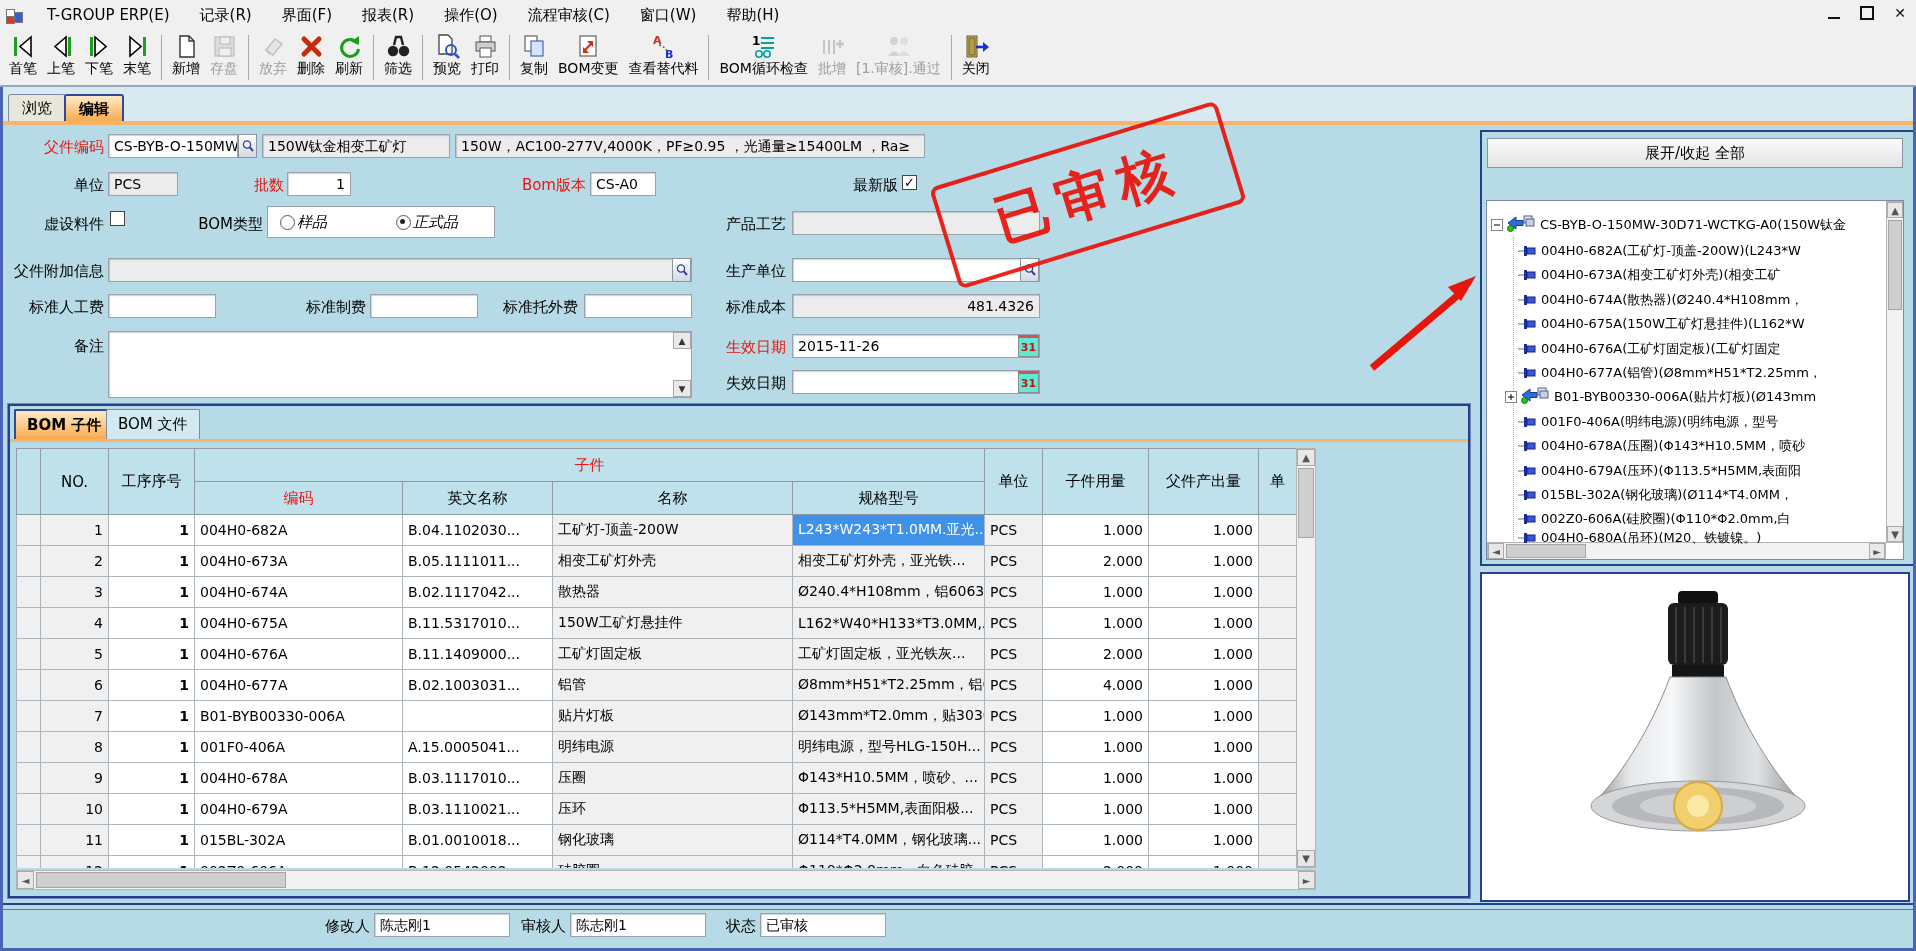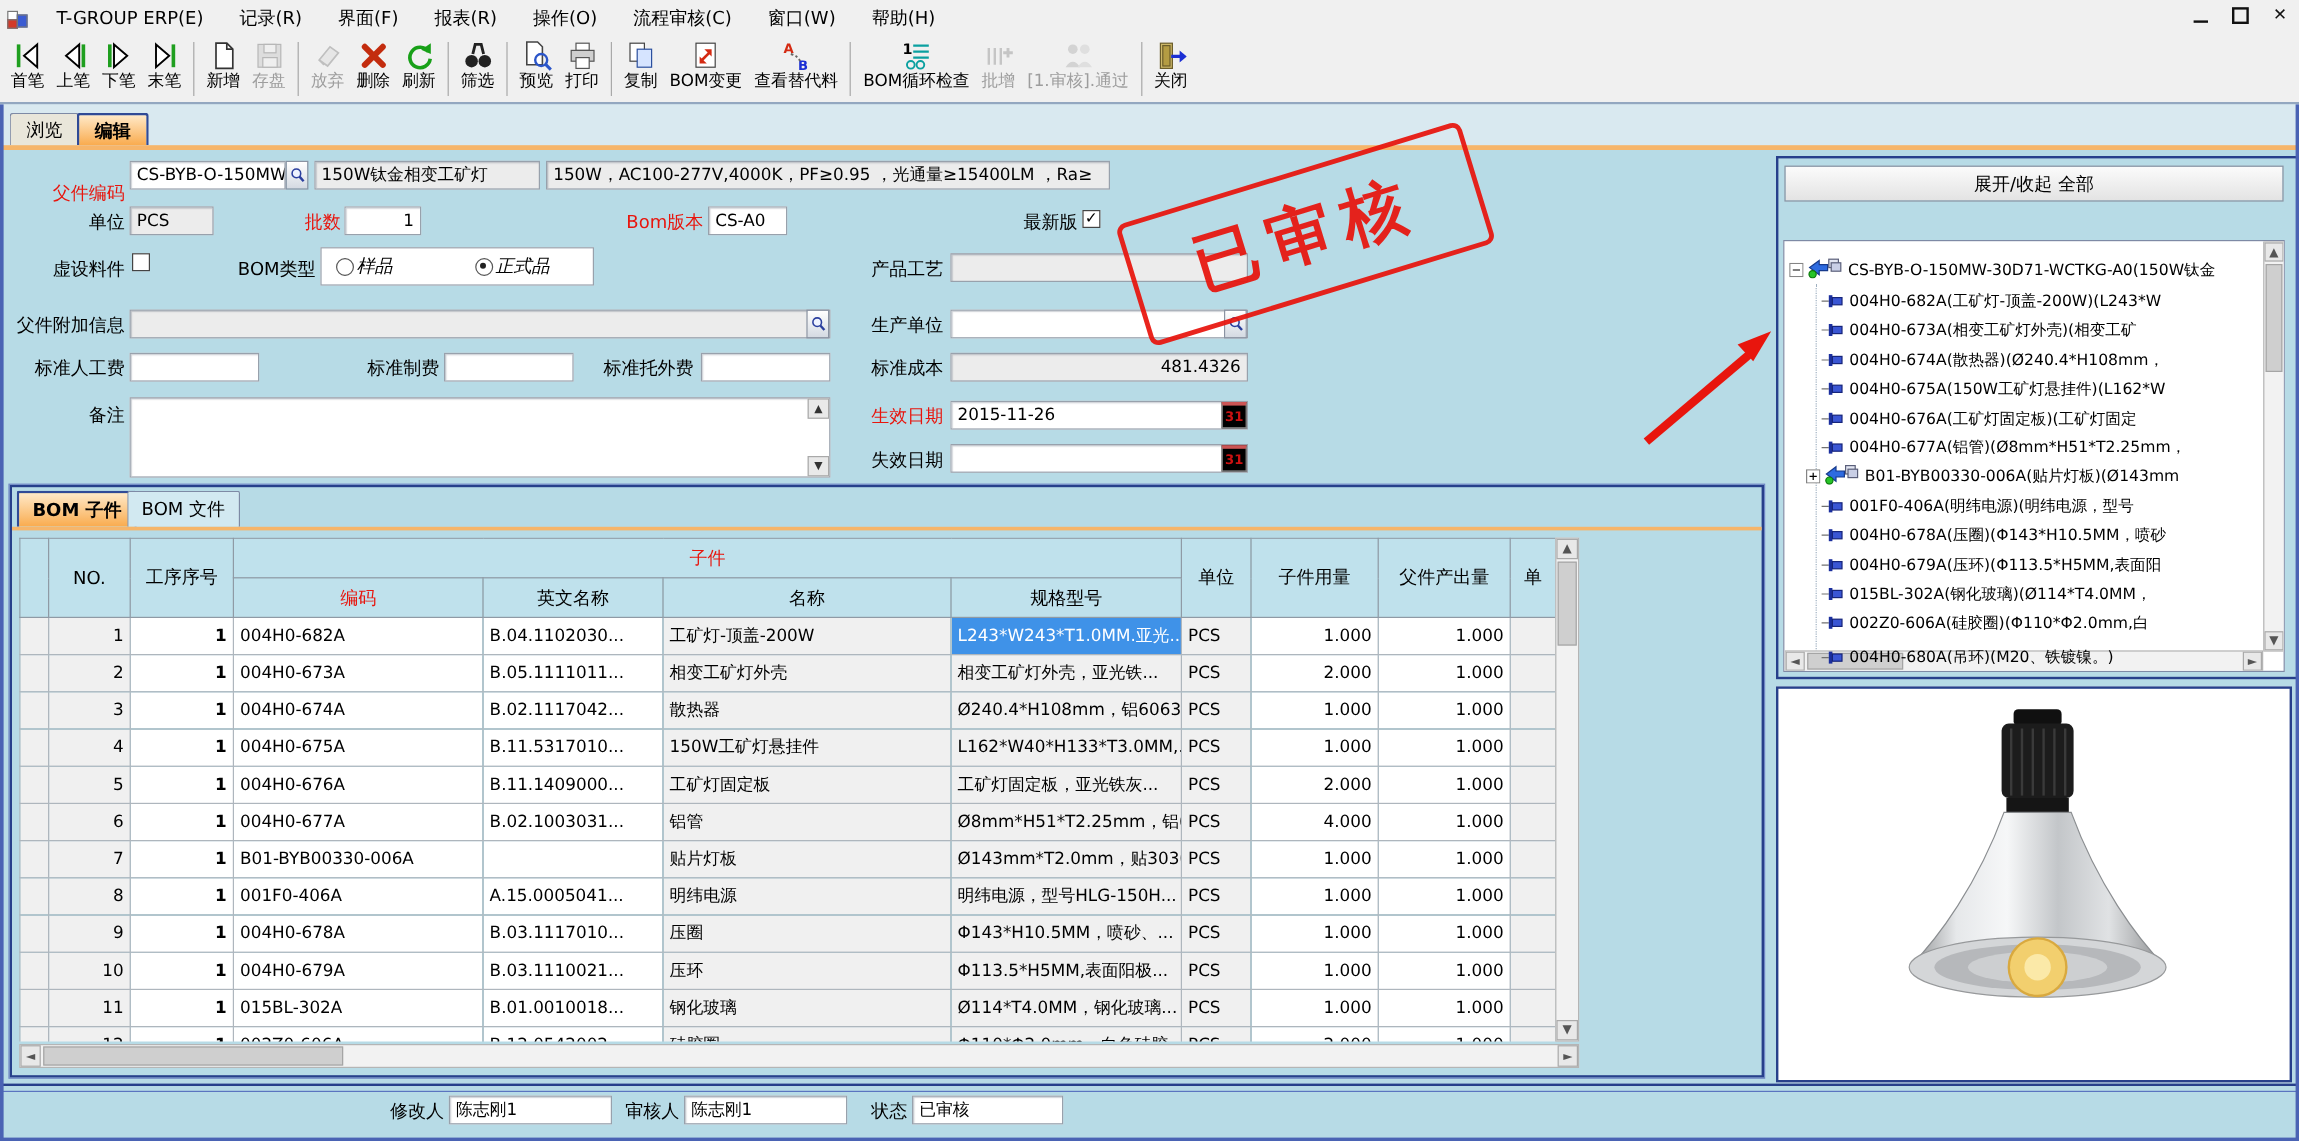--- a/index.html
+++ b/index.html
@@ -33,21 +33,21 @@
   
   .lab{position:absolute;font-size:15px;text-align:right;white-space:nowrap;color:#000;}
   .lab.red{color:#e8150d;}
   .fld{position:absolute;height:24px;background:#fff;border:1px solid #98a1ac;box-sizing:border-box;
        box-shadow:inset 1px 1px 1px rgba(60,70,90,.25);font-size:14px;padding:2px 5px;line-height:19px;
        white-space:nowrap;overflow:hidden;}
   .fld.ro{background:#ececec;}
   .fld.num{text-align:right;}
   .sbtn{position:absolute;width:19px;height:24px;box-sizing:border-box;border:1px solid #8a93a2;
         background:linear-gradient(#ffffff,#d4dae2);display:flex;align-items:center;justify-content:center;}
-  .calbtn{position:absolute;width:21px;height:22px;box-sizing:border-box;border:1px solid #8a8a8a;background:#000000;
+  .calbtn{position:absolute;width:21px;height:22px;box-sizing:border-box;border:1px solid #8a8a8a;background:#5eead4;
           color:#cc1111;font-weight:bold;font-size:11px;display:flex;align-items:center;justify-content:center;border-top:3px solid #c55;}
   .cb{position:absolute;width:15px;height:15px;background:#fff;border:1px solid #444;font-size:13px;
       line-height:13px;text-align:center;font-weight:bold;box-sizing:border-box;}
   .radiobox{position:absolute;background:#fff;border:1px solid #98a1ac;box-sizing:border-box;}
   .radio{position:absolute;top:8px;width:13px;height:13px;border:1px solid #555;border-radius:50%;background:#fff;}
   .radio .dot{position:absolute;left:3px;top:3px;width:5px;height:5px;border-radius:50%;background:#222;display:none;}
   .radio.sel .dot{display:block;}
   .rlabel{position:absolute;top:6px;font-size:15px;font-style:italic;}
   .memo{position:absolute;background:#fff;border:1px solid #98a1ac;box-sizing:border-box;box-shadow:inset 1px 1px 1px rgba(60,70,90,.25);}
   .memo .sb{position:absolute;right:0;width:18px;height:17px;background:#e9e9e9;border:1px solid #a9a9a9;
@@ -281,21 +281,21 @@
         </svg></span>
       <span>关闭</span>
     </div>
   </div>
 
 <div class="tabstrip"></div>
 <div class="vtab" style="left:8px;">浏览</div>
 <div class="vtab active" style="left:64px;">编辑</div>
 <div class="tabline"></div>
 
-<div class="lab red" style="left:30px;top:152px;width:74px;">父件编码</div>
+<div class="lab red" style="left:30px;top:138px;width:74px;">父件编码</div>
 <div class="fld" style="left:108px;top:134px;width:130px;">CS-BYB-O-150MW-3</div>
 <div class="sbtn" style="left:238px;top:134px;">
   <svg width="14" height="14" viewBox="0 0 14 14">
       <circle cx="6" cy="5.5" r="3.6" fill="#eef3ff" stroke="#2b3f9e" stroke-width="1.3"></circle>
       <path d="M8.6 8.2 L12 12" stroke="#2b3f9e" stroke-width="2"></path>
     </svg>
 </div>
 <div class="fld ro" style="left:262px;top:134px;width:188px;">150W钛金相变工矿灯</div>
 <div class="fld ro" style="left:455px;top:134px;width:470px;">150W，AC100-277V,4000K，PF≥0.95 ，光通量≥15400LM ，Ra≥</div>
 
@@ -705,21 +705,21 @@
         <span class="txt">015BL-302A(钢化玻璃)(Ø114*T4.0MM，</span>
       </div>
       <div class="tnode" style="top: 306.4px; left: 30px;">
         <svg width="20" height="14" viewBox="0 0 20 14">
           <path d="M1 7 h6" stroke="#707070"></path>
           <rect x="7" y="2" width="3" height="10" fill="#1b2f9e"></rect>
           <rect x="10" y="4" width="8" height="6" fill="#3a56d4" stroke="#16247a"></rect>
         </svg>
         <span class="txt">002Z0-606A(硅胶圈)(Φ110*Φ2.0mm,白</span>
       </div>
-      <div class="tnode" style="top: 335px; left: 30px; text-align: right;">
+      <div class="tnode" style="top: 325px; left: 30px; text-align: right;">
         <svg width="20" height="14" viewBox="0 0 20 14">
           <path d="M1 7 h6" stroke="#707070"></path>
           <rect x="7" y="2" width="3" height="10" fill="#1b2f9e"></rect>
           <rect x="10" y="4" width="8" height="6" fill="#3a56d4" stroke="#16247a"></rect>
         </svg>
         <span class="txt">004H0-680A(吊环)(M20、铁镀镍。)</span>
       </div>
     </div>
 </div>
 

